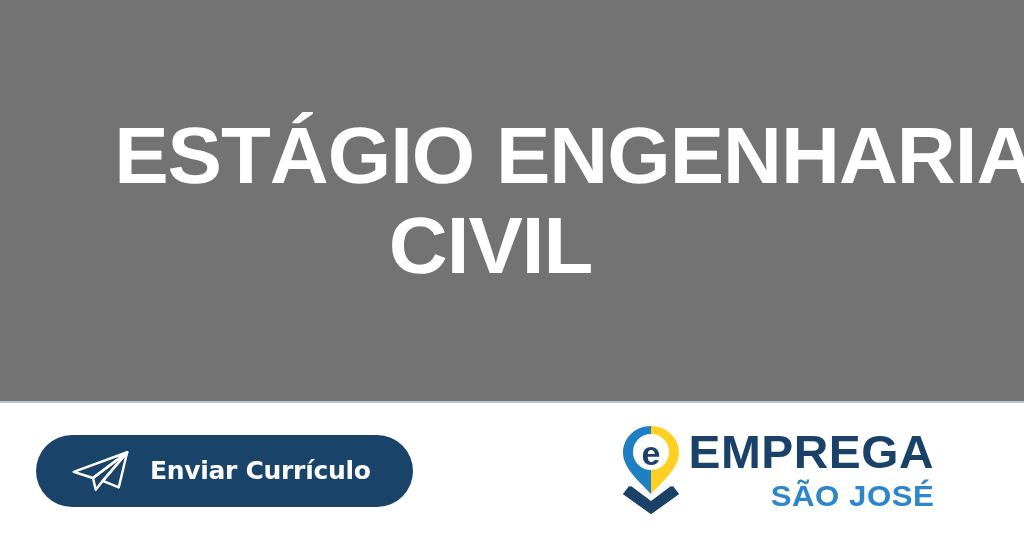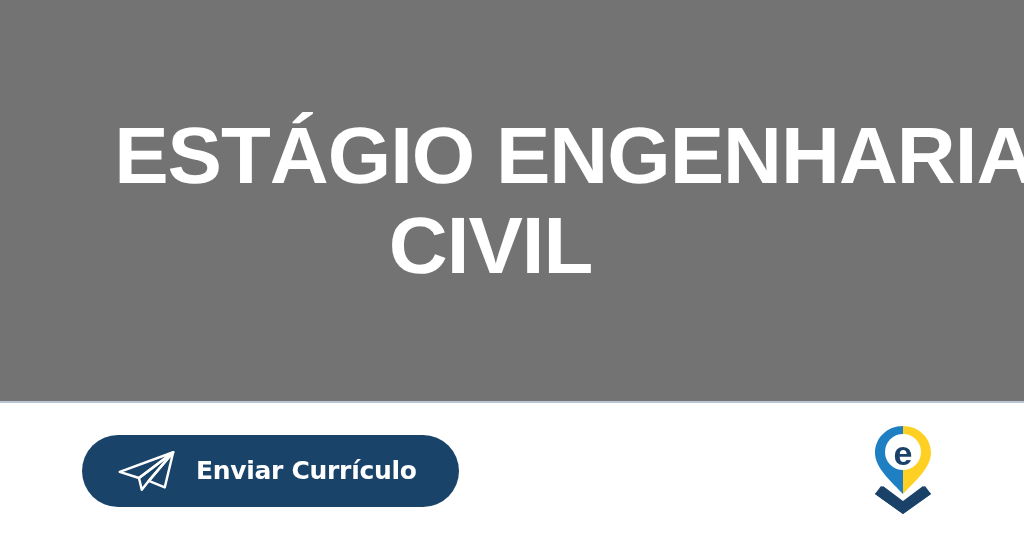--- a/index.html
+++ b/index.html
@@ -74,21 +74,21 @@
     flex: none;
   }
 
   
   .footer {
     flex: 1;
     background: #ffffff;
     display: flex;
     align-items: center;
     justify-content: space-between;
-    padding: 0 84px 0 82px;
+    padding: 0 84px 0 36px;
     box-sizing: border-box;
   }
 
   
   .cta-button {
     display: inline-flex;
     align-items: center;
     gap: 20px;
     background: #1a4369;
     border: none;
@@ -198,16 +198,20 @@
           <path d="M31 2 C47 2 59 14 59 29 C59 44 42 58 31 70 Z" fill="#ffd024"></path>
 
           <circle cx="31" cy="28" r="18" fill="#ffffff"></circle>
 
           <text x="31" y="41" text-anchor="middle" font-family="Liberation Sans, sans-serif" font-size="34" font-weight="bold" fill="#1a4269">e</text>
 
           <path d="M9 62 L3 70 L31 90 L59 70 L53 62 L31 78 Z" fill="#1a4269"></path>
           <path d="M3 70 L11 62 L31 77 L51 62 L59 70 L31 90 Z" fill="#1a4269"></path>
         </svg>
       </span>
+      <span class="brand-words">
+        <span class="brand-name">EMPREGA</span>
+        <span class="brand-sub">SÃO JOSÉ</span>
+      </span>
     </div>
 
   </div>
 </div>
 
 </body></html>

